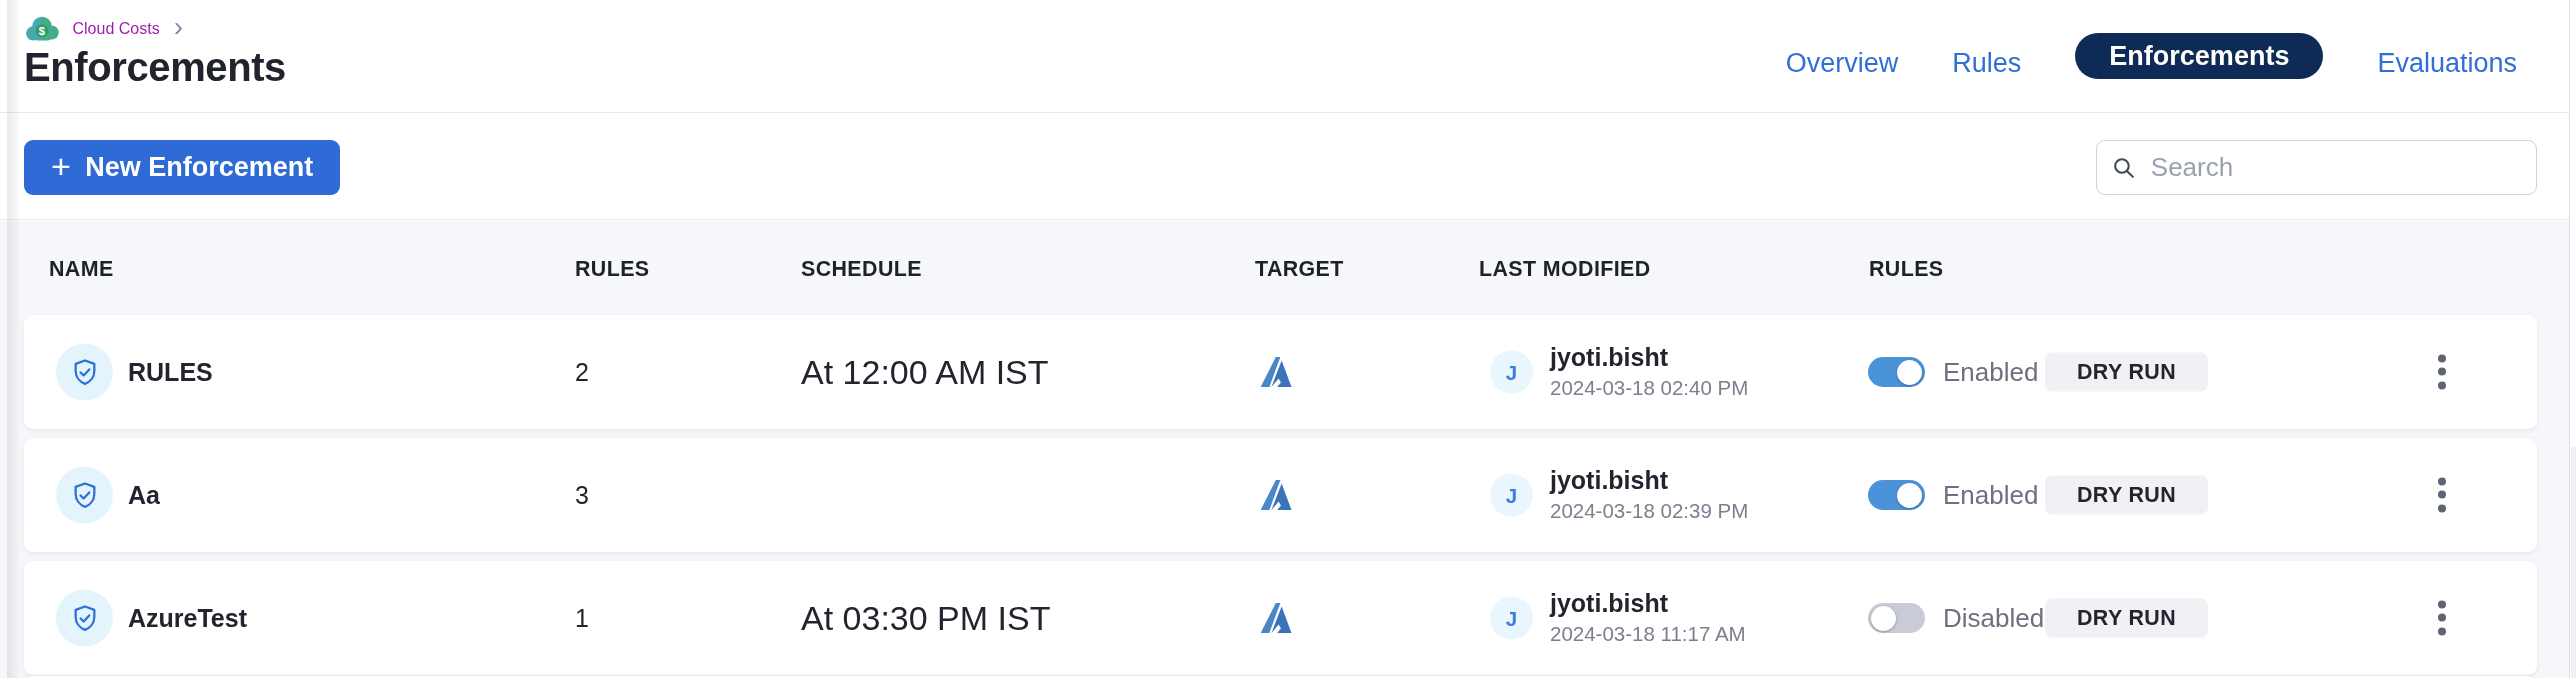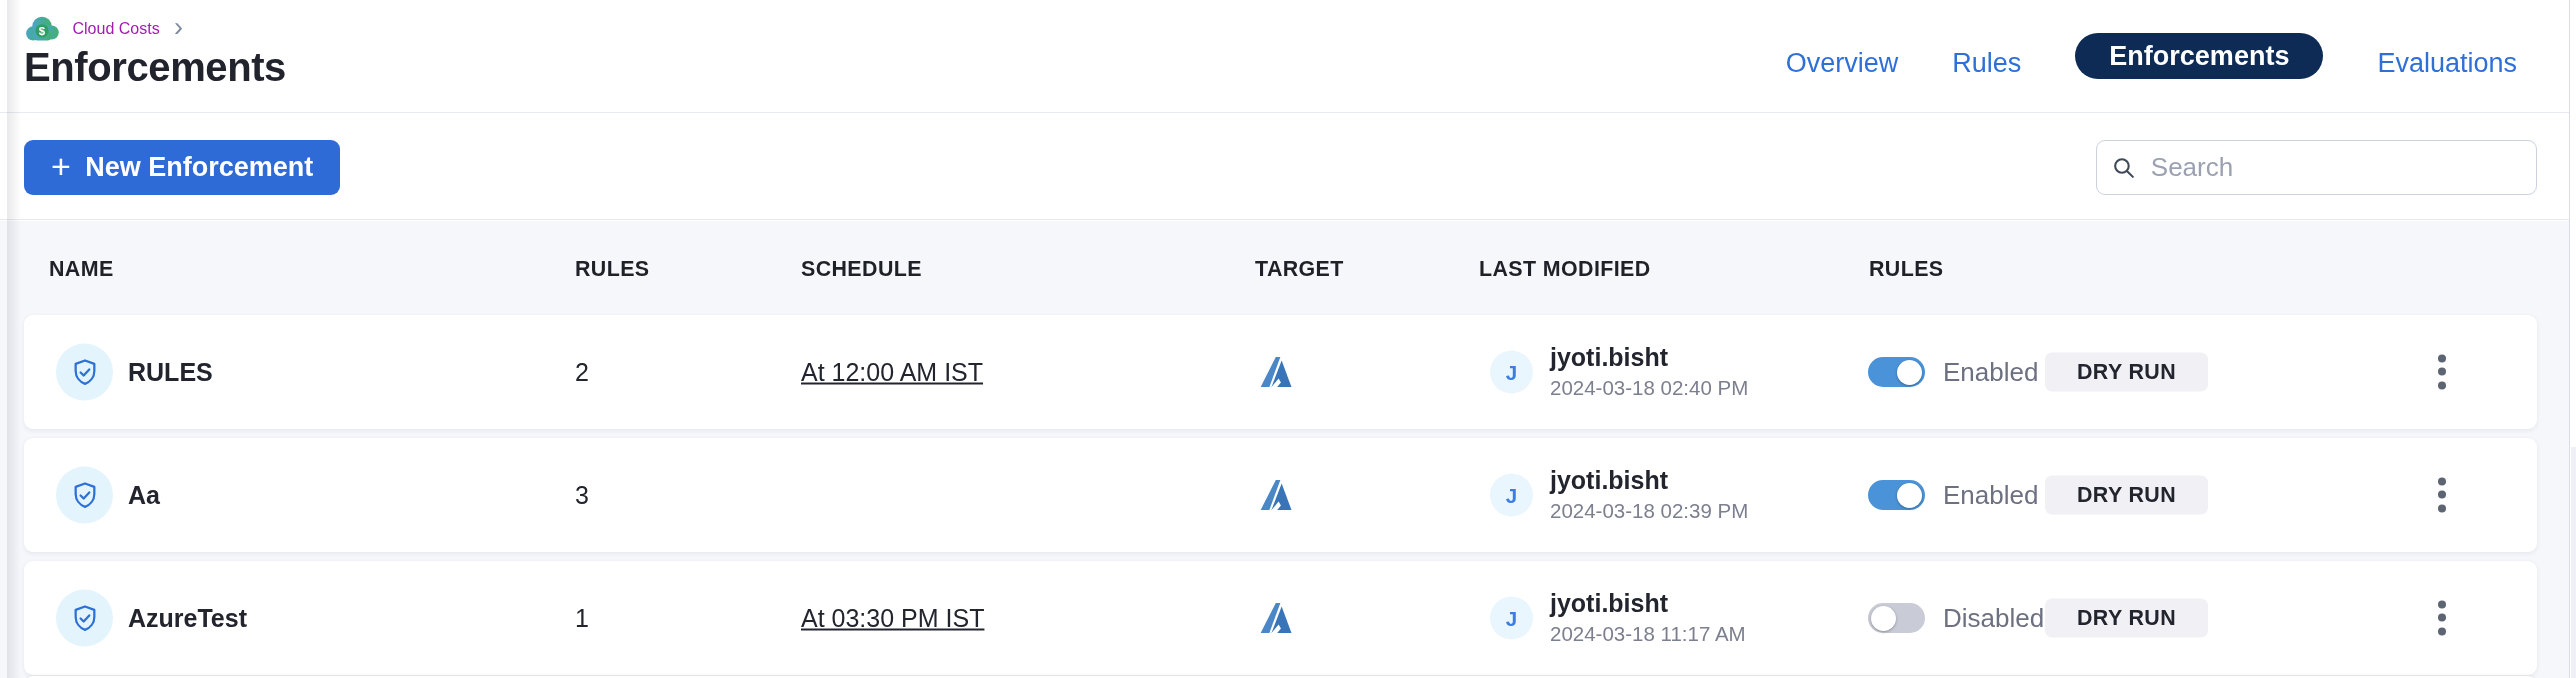--- a/index.html
+++ b/index.html
@@ -34,21 +34,21 @@
   .row{position:absolute;left:24px;width:2513px;height:114px;background:#ffffff;border-radius:9px;box-shadow:0 1.8px 4.5px rgba(40,41,61,0.07);cursor:pointer;}
   .row:nth-child(1){top:94px}
   .row:nth-child(2){top:217px}
   .row:nth-child(3){top:340px}
   .row-sliver{position:absolute;left:24px;top:455px;width:2513px;height:12.5px;background:#ffffff;border-radius:9px 9px 0 0;box-shadow:0 -0.9px 2.7px rgba(40,41,61,0.05);}
 
   .vc{position:absolute;top:50%;transform:translateY(-50%);}
   .cell-icon{left:32px;width:57px;height:57px;border-radius:50%;background:#e3f4fd;display:flex;align-items:center;justify-content:center;}
   .cell-name{left:104px;font-size:25px;font-weight:700;color:#22242e;}
   .cell-rules{left:551px;font-size:25px;color:#22242e;}
-  .cell-schedule{left:777px;font-size:25px;color:#22242e;text-decoration:underline;}
+  .cell-schedule{left:777px;font-size:34px;color:#22242e;}
   .cell-target{left:1234px;width:36px;height:36px;display:flex;align-items:center;justify-content:center;}
   .avatar{left:1466px;width:43px;height:43px;border-radius:50%;background:#e9f6fd;display:flex;align-items:center;justify-content:center;font-size:20.5px;font-weight:700;color:#3b7de0;}
   .userblock{left:1526px;display:flex;flex-direction:column;gap:5.4px;}
   .uname{font-size:25px;font-weight:700;color:#22242e;line-height:1.1;}
   .utime{font-size:20.5px;color:#7c7f8e;line-height:1.1;}
   .toggle{left:1844px;width:57px;height:30px;border-radius:15px;cursor:pointer;}
   .toggle.on{background:#4b93d8;}
   .toggle.off{background:#c9ccd6;}
   .knob{position:absolute;top:2.7px;width:25px;height:25px;border-radius:50%;background:#fff;box-shadow:0 0.9px 2.7px rgba(0,0,0,0.3);}
   .toggle.on .knob{right:2.7px;}

